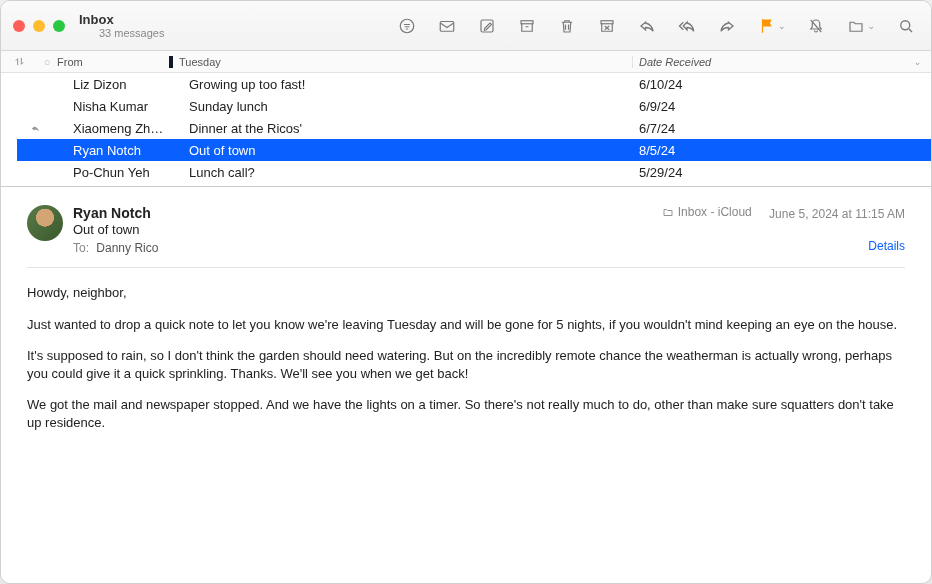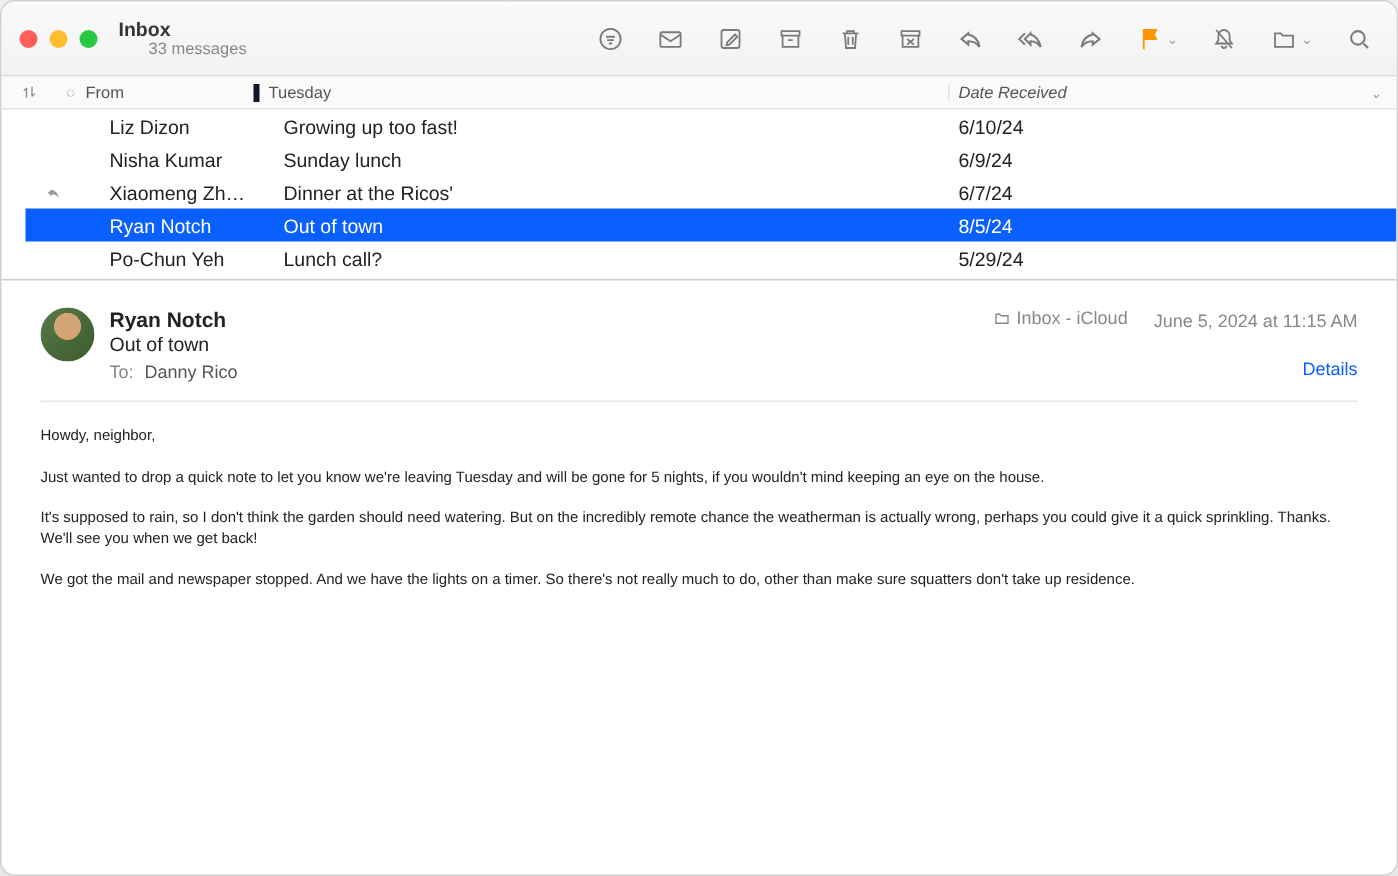--- a/index.html
+++ b/index.html
@@ -92,21 +92,21 @@
     .pv-meta { flex:1; }
     .pv-sender { font-size: 14px; font-weight: 700; color:#222; }
     .pv-subject { font-size: 13px; color:#222; margin-top:1px; }
     .pv-to { font-size: 12px; color:#888; margin-top:4px; }
     .pv-to .lbl { color:#888; margin-right:4px; }
     .pv-to .val { color:#555; }
     .pv-right { text-align: right; font-size: 12px; color:#888; }
     .pv-mailbox { display:inline-flex; align-items:center; gap:4px; margin-right:14px; }
     .pv-details { color:#0a60ff; cursor:pointer; margin-top:18px; display:inline-block; }
     .pv-divider { border: none; border-top:1px solid #e4e4e4; margin: 12px 0 16px; }
-    .pv-body p { font-size: 10px; color:#222; margin-bottom: 14px; line-height:1.35; }
+    .pv-body p { font-size: 13px; color:#222; margin-bottom: 14px; line-height:1.35; }
   </style>
 </head>
 <body>
 
 <div class="window">
 
   <div class="titlebar">
     <div class="traffic-lights">
       <div class="tl red"></div>
       <div class="tl yellow"></div>

